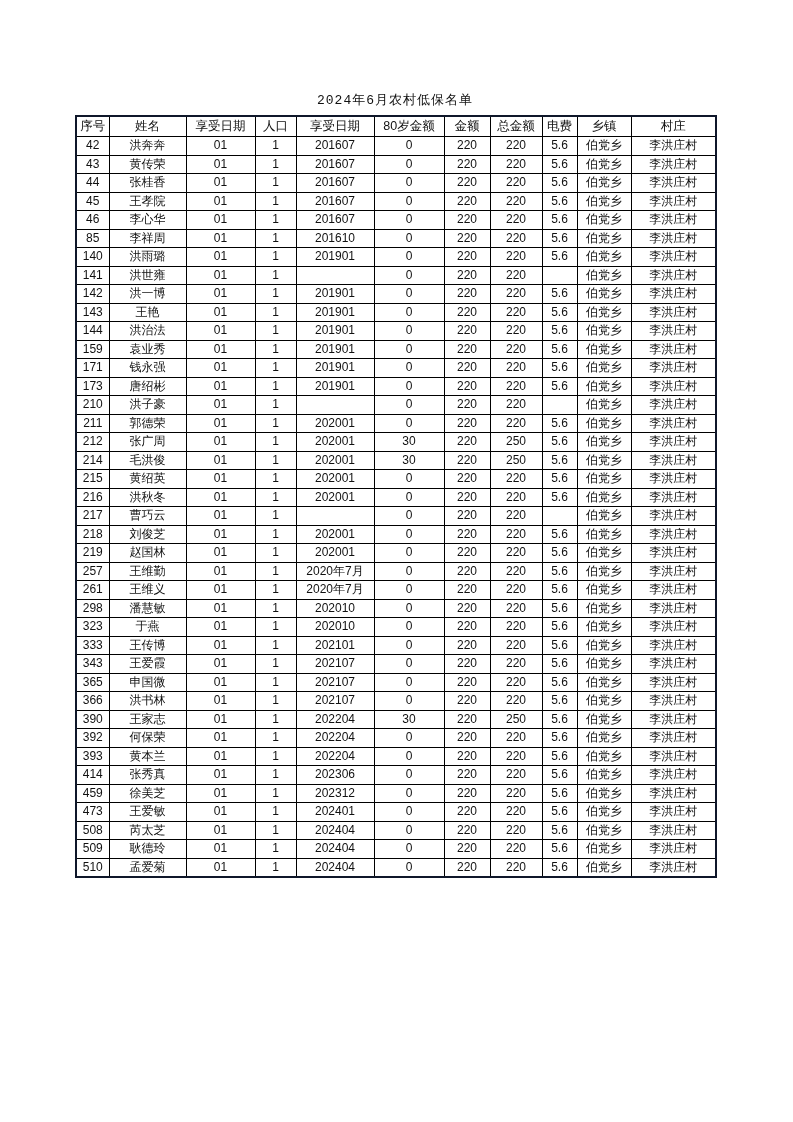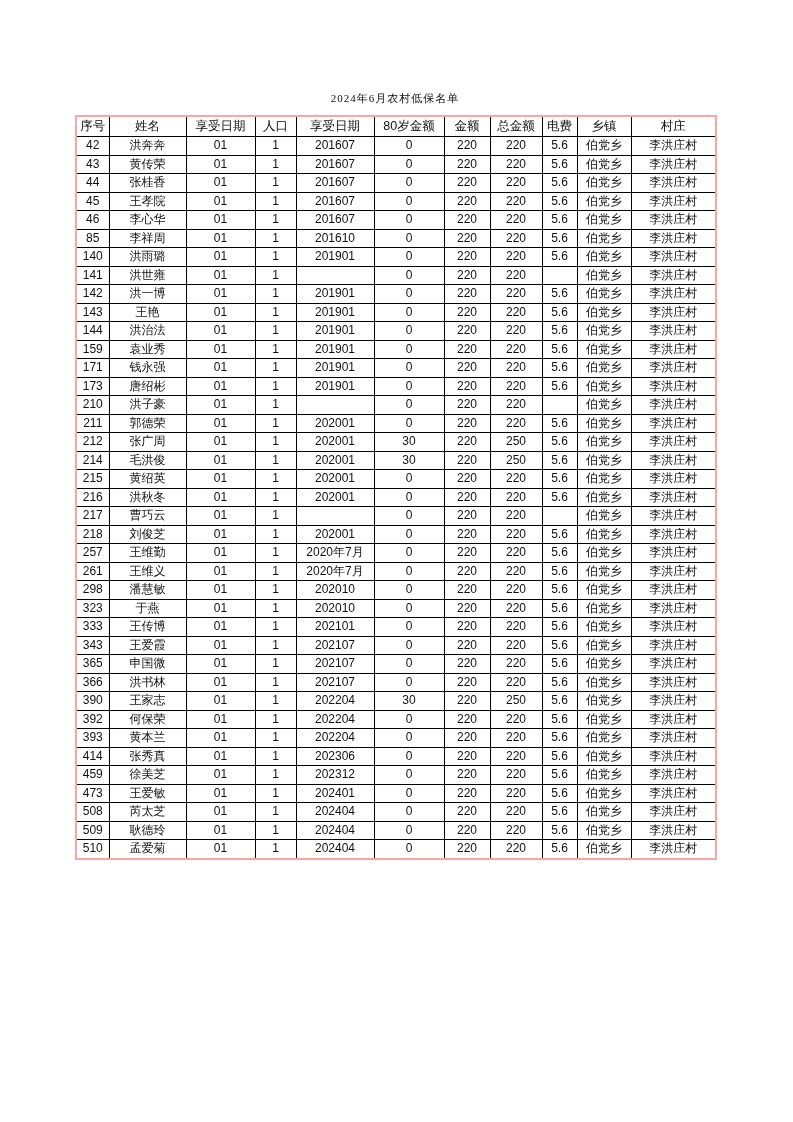--- a/index.html
+++ b/index.html
@@ -13,33 +13,33 @@
     position: relative;
     font-family: "Liberation Sans", "DejaVu Sans", sans-serif;
     color: #000;
   }
   .doc-title {
     position: absolute;
     top: 91px;
     left: 75px;
     width: 640px;
     text-align: center;
-    font-size: 11px;
-    font-family: Liberation Serif, serif;
+    font-size: 13px;
+    font-family: Liberation Mono, monospace;
     letter-spacing: 1px;
     color: #111;
   }
   table.roster {
     position: absolute;
     left: 75px;
     top: 115px;
     width: 640px;
     border-collapse: collapse;
     table-layout: fixed;
-    border: 2px solid #fca5a5;
+    border: 2px solid #0f172a;
   }
   table.roster th, table.roster td {
     border: 1.5px solid #000;
     text-align: center;
     vertical-align: middle;
     padding: 0 1px;
     font-size: 12px;
     font-weight: normal;
     height: 17.5px;
     line-height: 17.5px;
@@ -368,20 +368,33 @@
         <td>1</td>
         <td>202001</td>
         <td>0</td>
         <td>220</td>
         <td>220</td>
         <td>5.6</td>
         <td>伯党乡</td>
         <td>李洪庄村</td>
       </tr>
       <tr>
+        <td>219</td>
+        <td>赵国林</td>
+        <td>01</td>
+        <td>1</td>
+        <td>202001</td>
+        <td>0</td>
+        <td>220</td>
+        <td>220</td>
+        <td>5.6</td>
+        <td>伯党乡</td>
+        <td>李洪庄村</td>
+      </tr>
+      <tr>
         <td>257</td>
         <td>王维勤</td>
         <td>01</td>
         <td>1</td>
         <td>2020年7月</td>
         <td>0</td>
         <td>220</td>
         <td>220</td>
         <td>5.6</td>
         <td>伯党乡</td>

